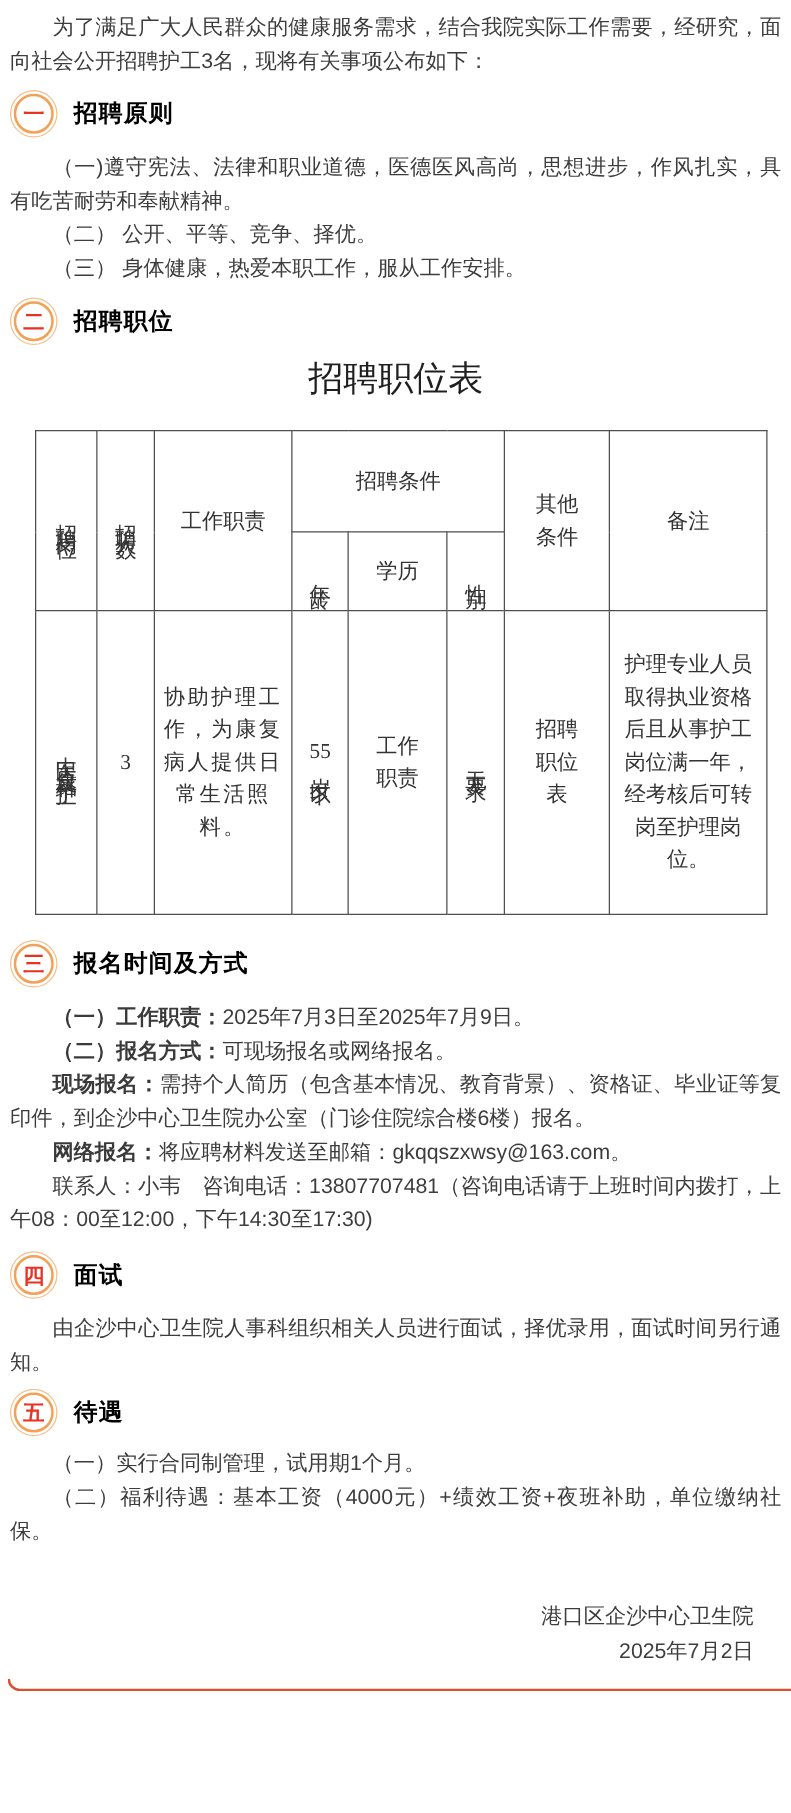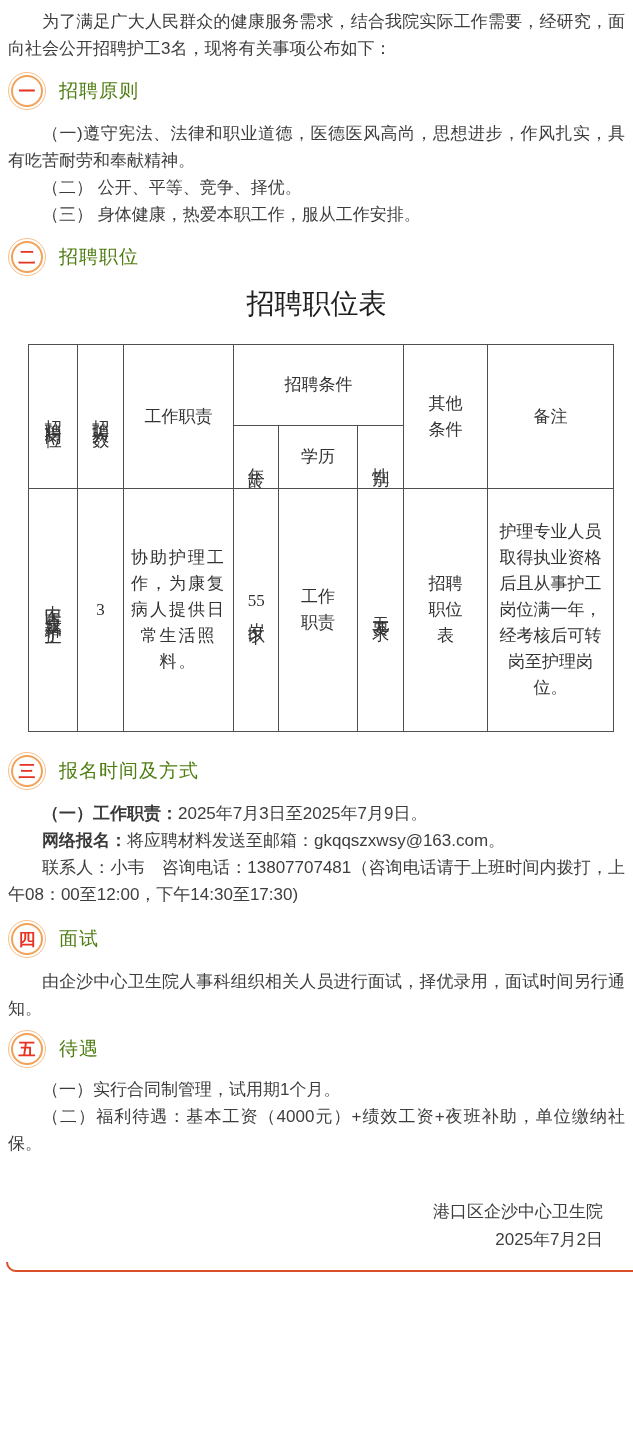--- a/index.html
+++ b/index.html
@@ -51,22 +51,22 @@
     border-radius: 50%;
   }
   .sec-num {
     color: #e73322;
     font-weight: bold;
     font-size: 17px;
     line-height: 1;
     position: relative; z-index: 1;
   }
   .sec-title {
-    color: #4d7c0f;
-    font-weight: normal;
+    color: #000000;
+    font-weight: bold;
     font-size: 19px;
     letter-spacing: 1px;
   }
 
   
   .table-title {
     font-family: "Liberation Serif", "DejaVu Serif", serif;
     font-size: 28px;
     font-weight: normal;
     color: #1f1f1f;
@@ -197,20 +197,22 @@
     </tbody>
       </table>
 
     <div class="sec-head" style="margin-top:20px">
       <span class="sec-icon">
         <span class="sec-num">三</span>
       </span>
       <span class="sec-title">报名时间及方式</span>
     </div>
     <p class="para"><b>（一）工作职责：</b><span>2025年7月3日至2025年7月9日。</span></p>
+    <p class="para"><b>（二）报名方式：</b><span>可现场报名或网络报名。</span></p>
+    <p class="para"><b>现场报名：</b><span>需持个人简历（包含基本情况、教育背景）、资格证、毕业证等复印件，到企沙中心卫生院办公室（门诊住院综合楼6楼）报名。</span></p>
     <p class="para"><b>网络报名：</b><span>将应聘材料发送至邮箱：gkqqszxwsy@163.com。</span></p>
     <p class="para">联系人：小韦　咨询电话：13807707481（咨询电话请于上班时间内拨打，上午08：00至12:00，下午14:30至17:30)</p>
 
     <div class="sec-head" style="margin-top:12px">
       <span class="sec-icon">
         <span class="sec-num">四</span>
       </span>
       <span class="sec-title">面试</span>
     </div>
     <p class="para">由企沙中心卫生院人事科组织相关人员进行面试，择优录用，面试时间另行通知。</p>

